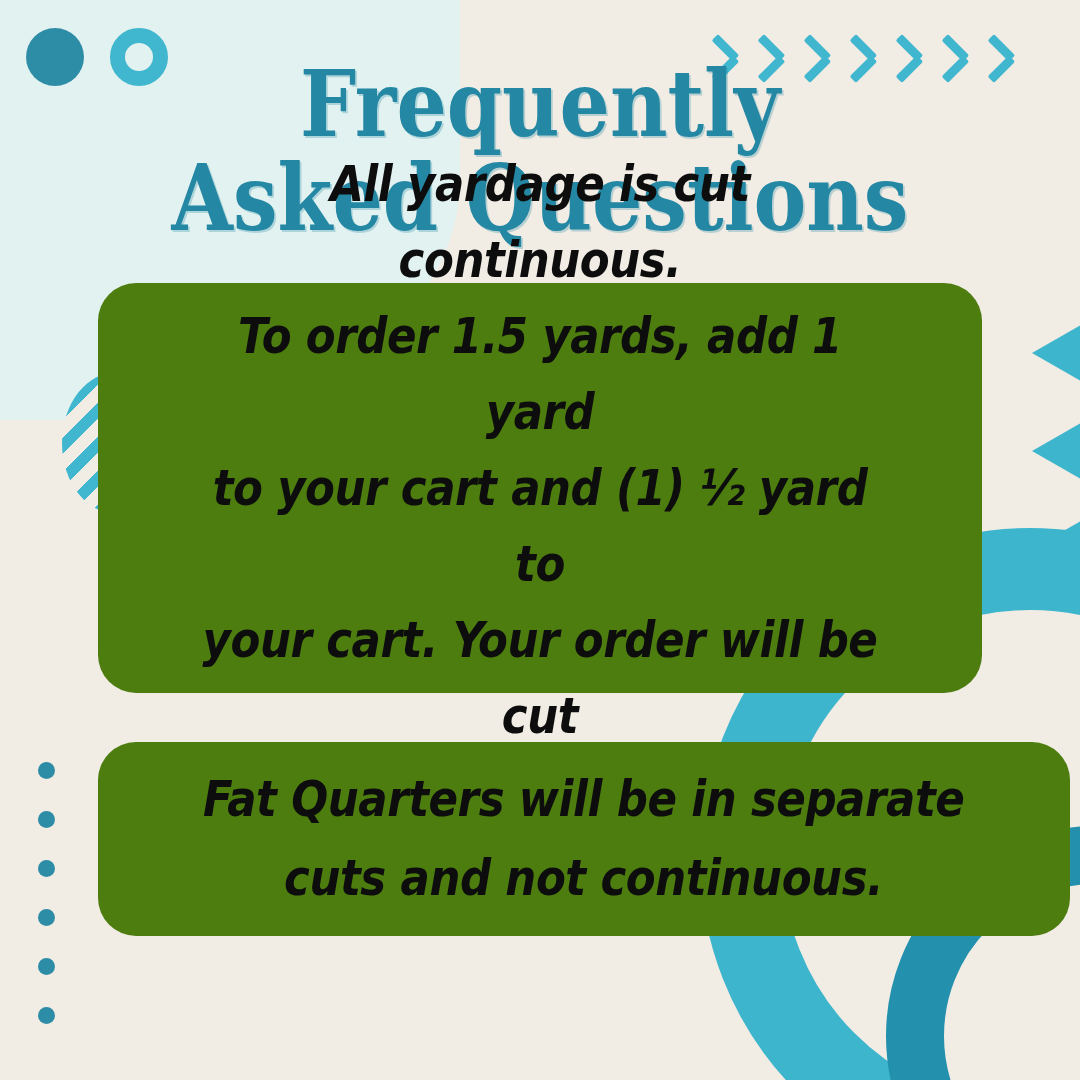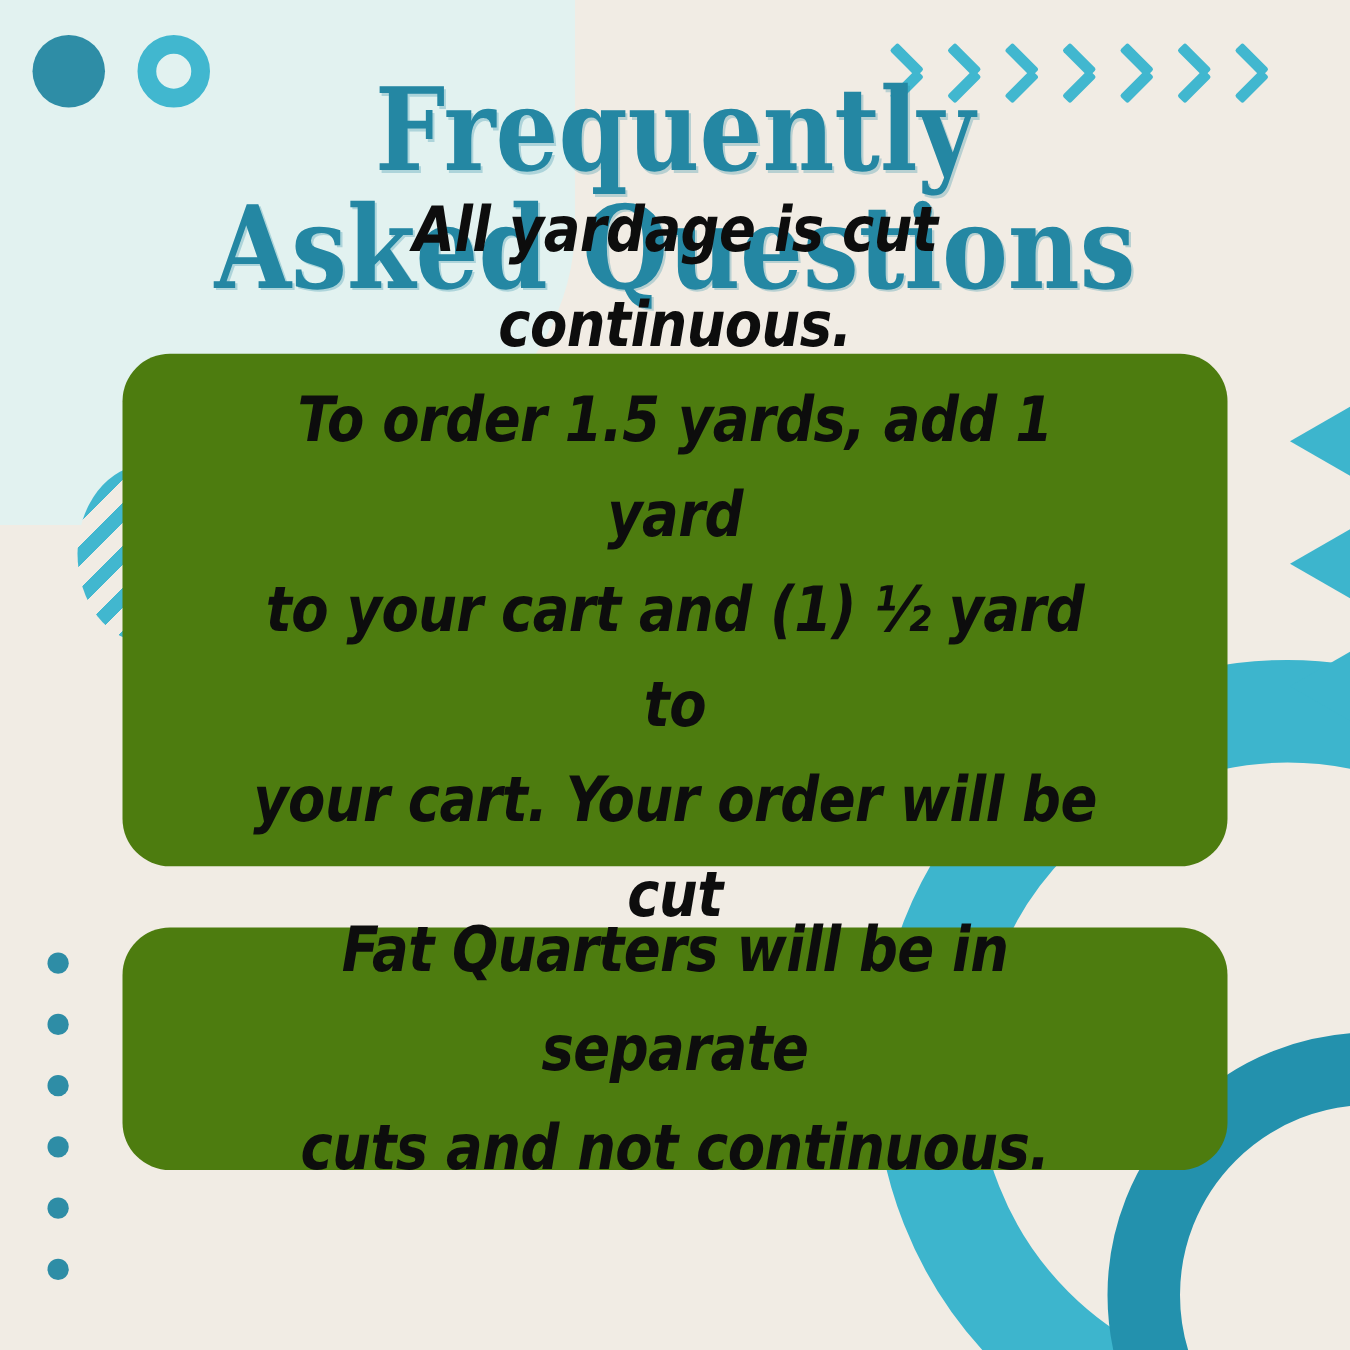--- a/index.html
+++ b/index.html
@@ -165,21 +165,21 @@
   #card-1 {
     left: 98px;
     top: 283px;
     width: 884px;
     height: 410px;
     padding: 18px 34px;
   }
   #card-2 {
     left: 98px;
     top: 742px;
-    width: 884px;
+    width: 972px;
     height: 194px;
     padding: 12px 34px;
   }
   .card-text {
     font-family: "DejaVu Sans", "Liberation Sans", sans-serif;
     font-weight: 700;
     font-style: italic;
     font-size: 50px;
     line-height: 1.52;
     color: #0d0d0d;

